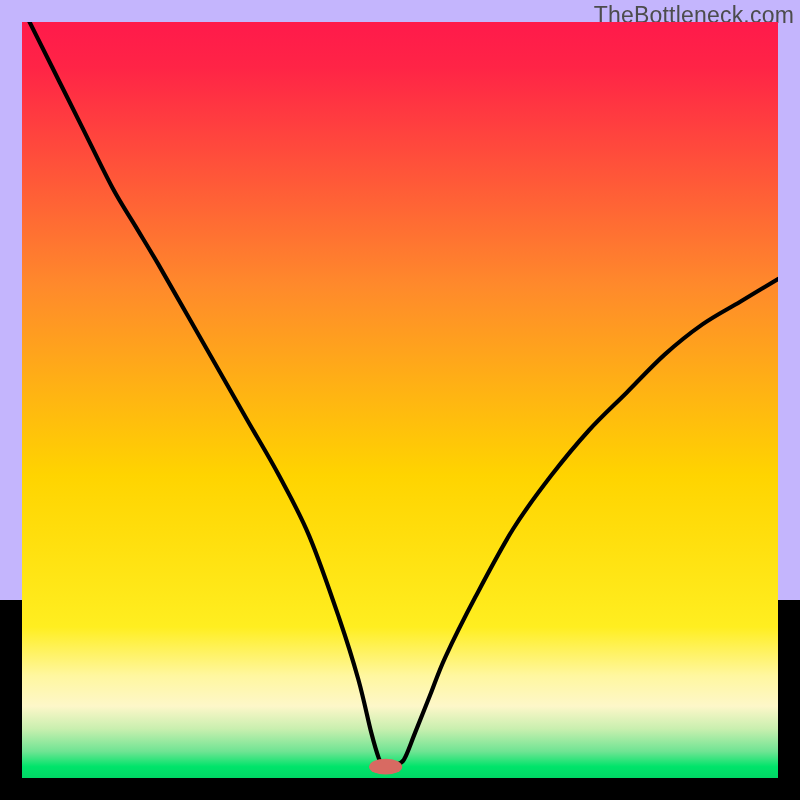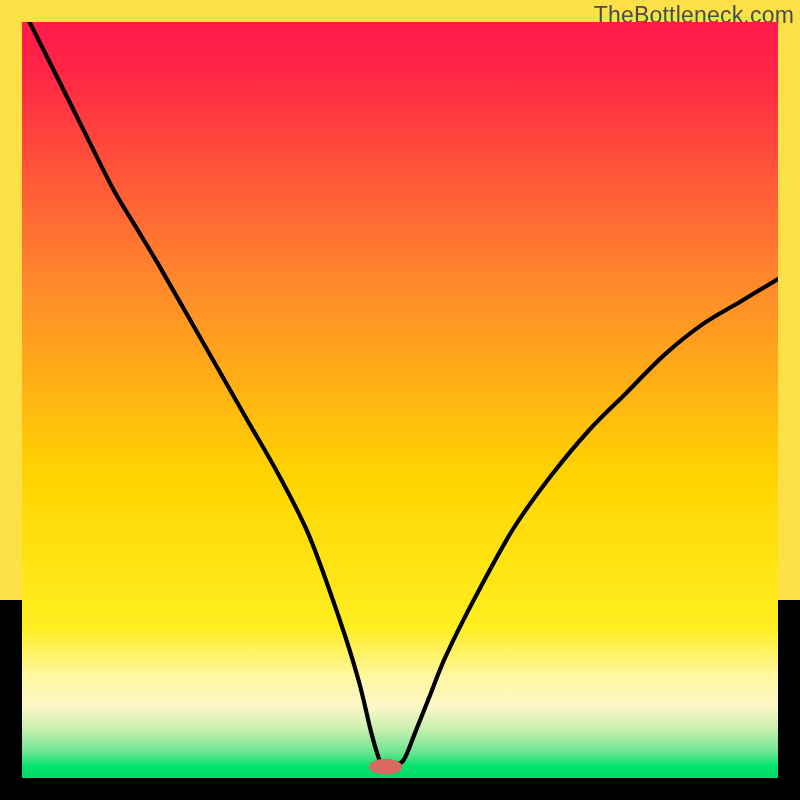--- a/index.html
+++ b/index.html
@@ -8,21 +8,21 @@
     width: 800px;
     height: 800px;
     overflow: hidden;
     background: #000;
     font-family: Arial, Helvetica, sans-serif;
   }
   .frame {
     position: relative;
     width: 800px;
     height: 600px;
-    background: #fde047;
+    background: #c4b5fd;
   }
   .plot {
     position: absolute;
     left: 22px;
     top: 22px;
     width: 756px;
     height: 756px;
   }
   .watermark {
     position: absolute;

